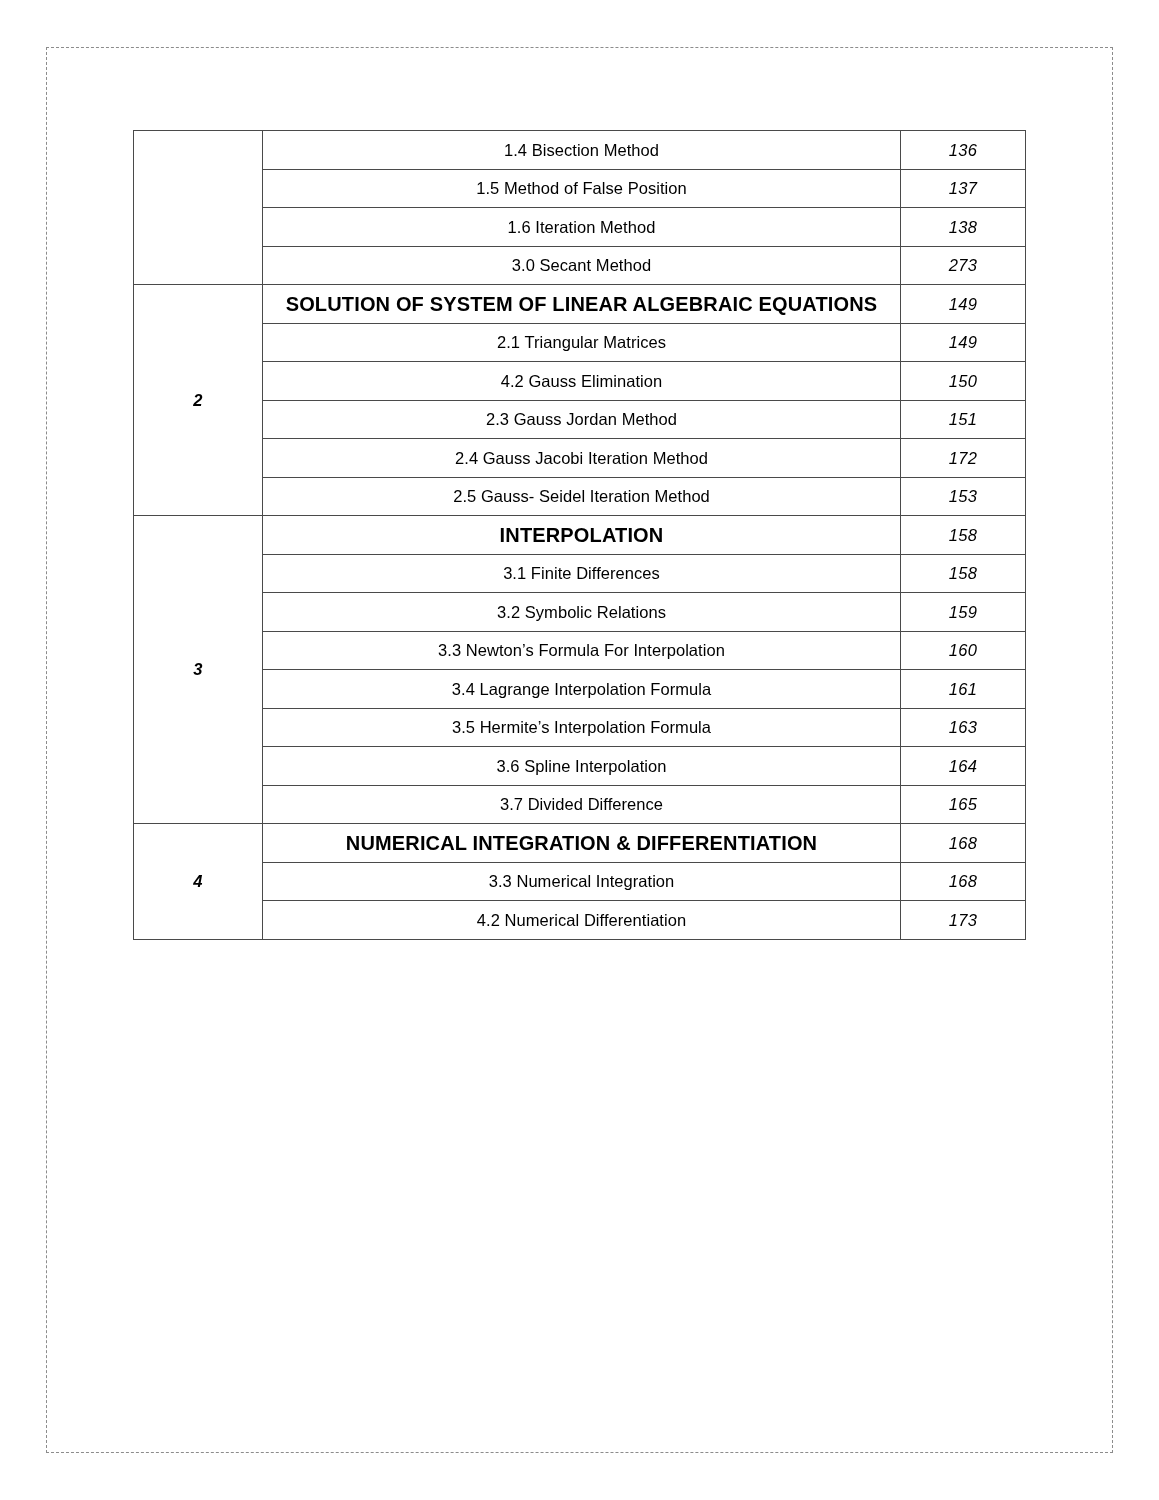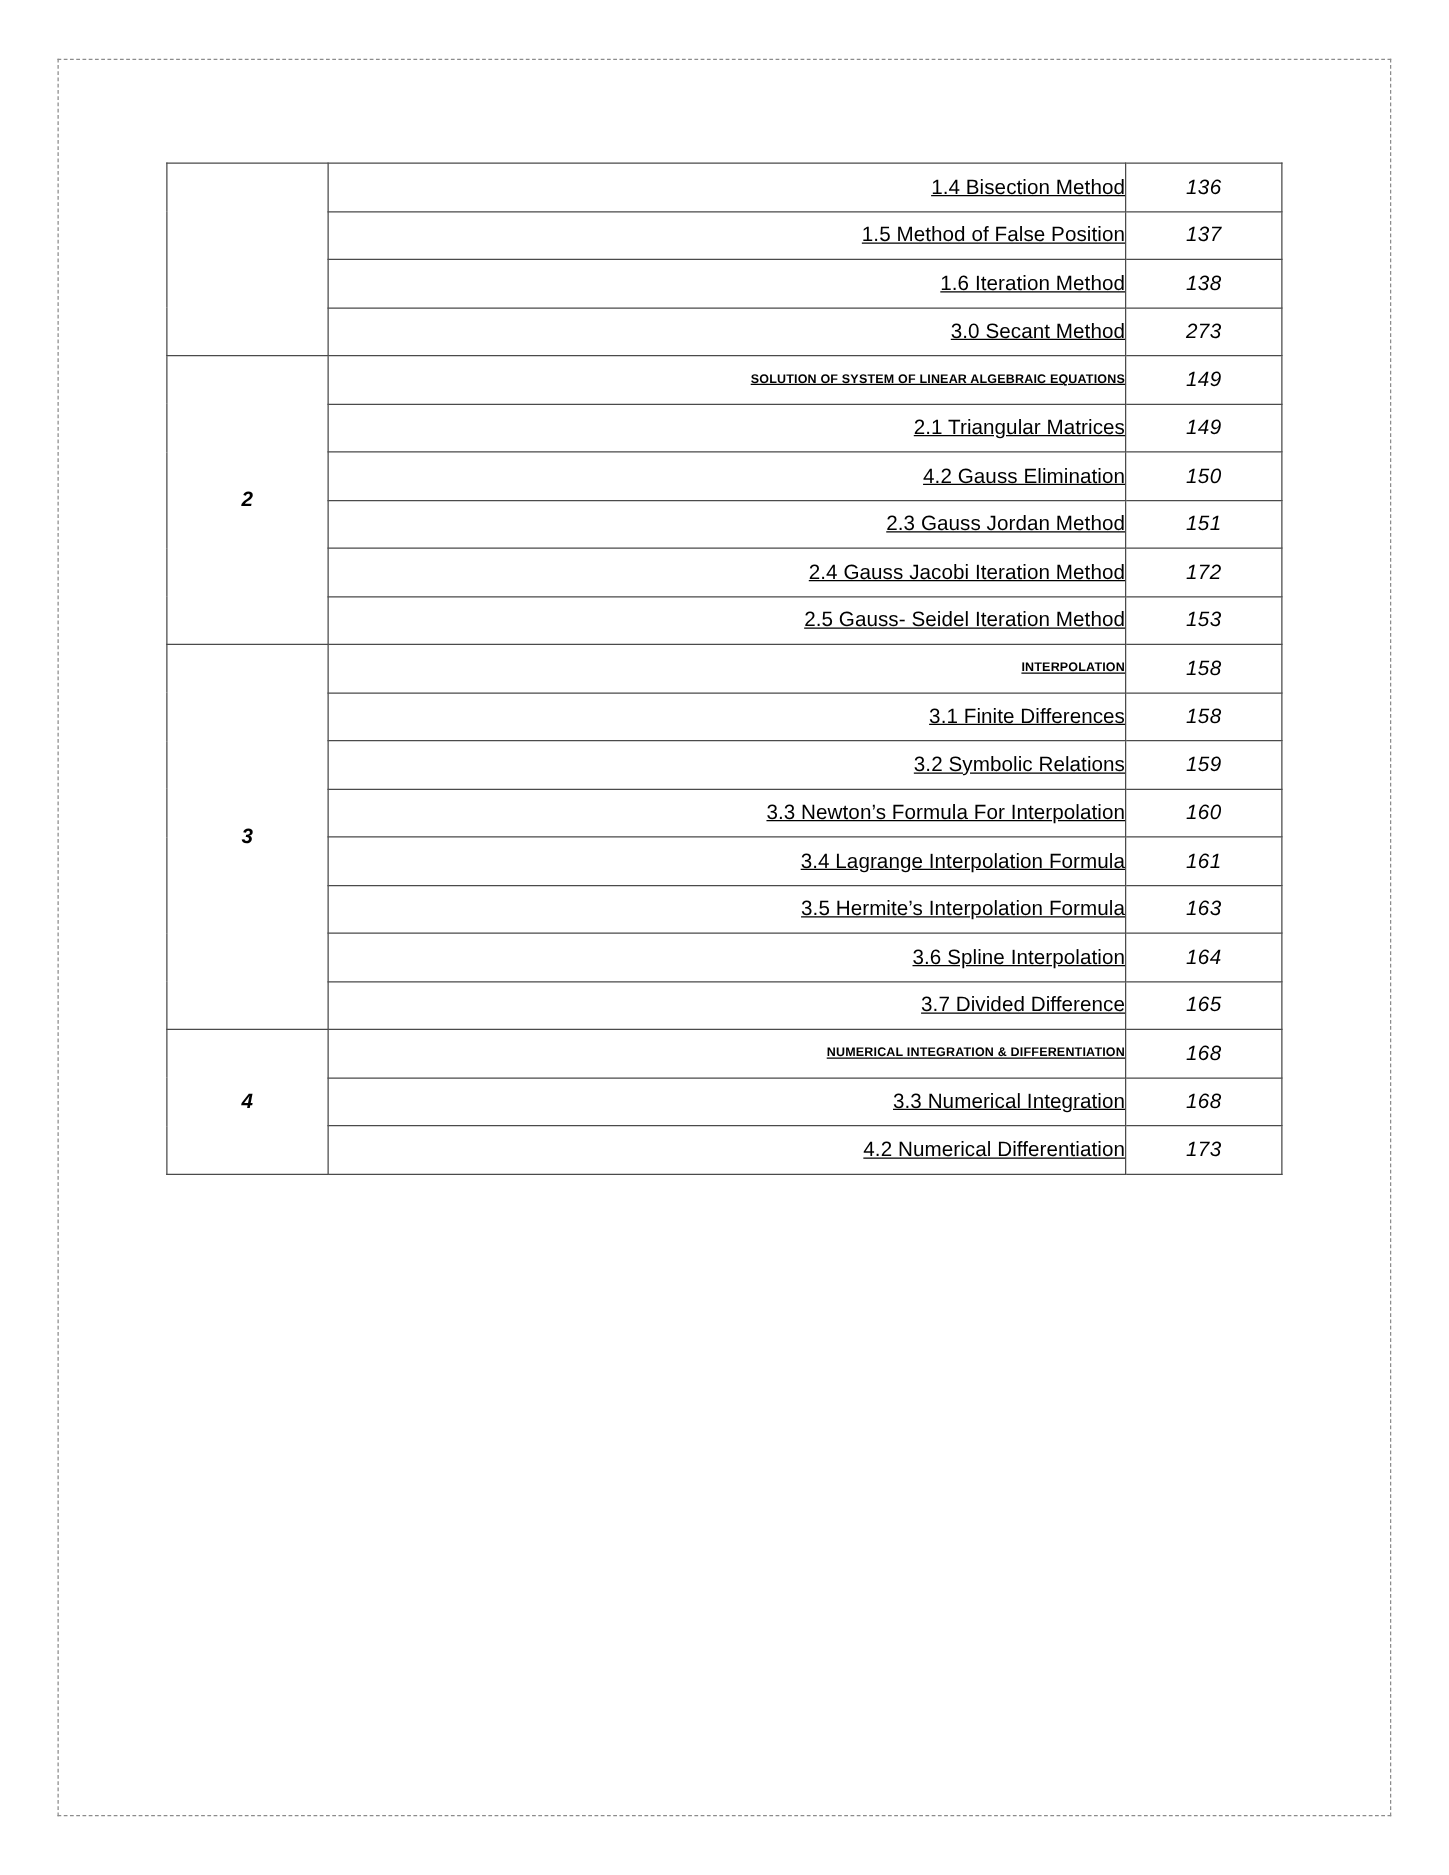--- a/index.html
+++ b/index.html
@@ -60,30 +60,29 @@
   td.chapter-cell {
     text-align: center;
     font-weight: bold;
     font-style: italic;
     font-size: 16.5px;
     letter-spacing: 0.2px;
   }
 
   td.title-cell {
     padding-left: 11px;
-    text-align: right;
+    text-align: center;
     white-space: nowrap;
     letter-spacing: 0.05px;
-    text-decoration: underline;
   }
 
   td.title-cell.section-head {
     font-weight: bold;
     letter-spacing: 0.15px;
-    font-size: 10px;
+    font-size: 20px;
   }
 
   td.page-cell {
     text-align: center;
     font-weight: normal;
     font-style: italic;
     font-size: 16.5px;
     letter-spacing: 0.3px;
   }
 </style>

